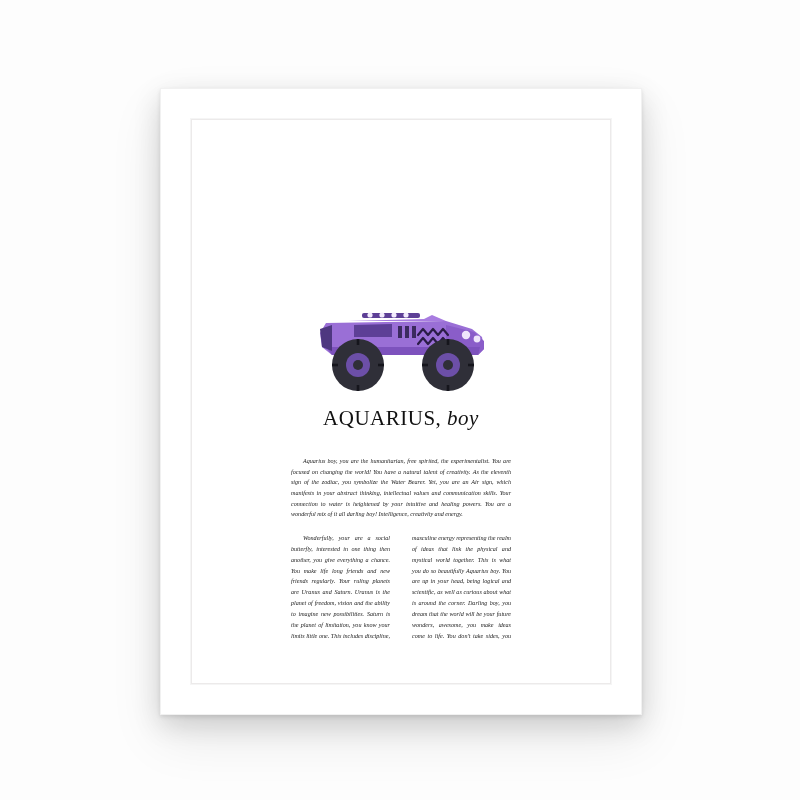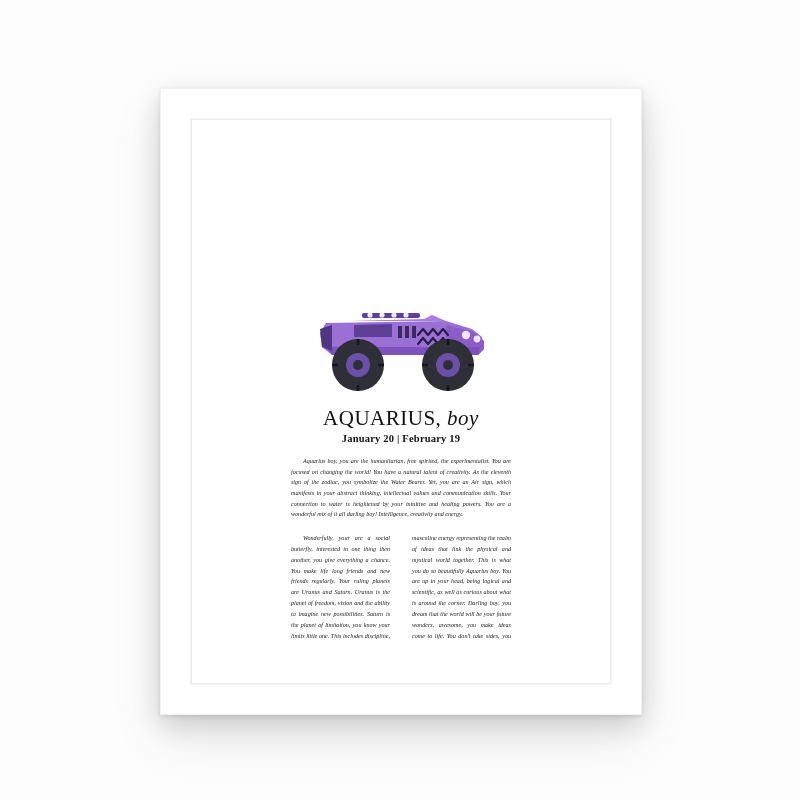--- a/index.html
+++ b/index.html
@@ -188,21 +188,20 @@
               <line x1="172" y1="80" x2="178" y2="80"></line>
             </g>
           </svg>
         </div>
 
         <div class="titleblock">
           <div class="title">
             <span class="sign">AQUARIUS,</span>
             <span class="gender">boy</span>
           </div>
-          <div class="dates">January 20 | February 19</div>
         </div>
 
         <div class="intro">Aquarius boy, you are the humanitarian, free spirited, the experimentalist. You are focused on changing the world! You have a natural talent of creativity. As the eleventh sign of the zodiac, you symbolize the Water Bearer. Yet, you are an Air sign, which manifests in your abstract thinking, intellectual values and communication skills. Your connection to water is heightened by your intuitive and healing powers. You are a wonderful mix of it all darling boy! Intelligence, creativity and energy.</div>
 
         <div class="columns">
           <div class="col first">Wonderfully, your are a social butterfly, interested in one thing then another, you give everything a chance. You make life long friends and new friends regularly. Your ruling planets are Uranus and Saturn. Uranus is the planet of freedom, vision and the ability to imagine new possibilities. Saturn is the planet of limitation, you know your limits little one. This includes discipline, punctuality, and the conservation of material resources. Your element is Air, it is the masculine energy representing</div>
           <div class="col last">masculine energy representing the realm of ideas that link the physical and mystical world together. This is what you do so beautifully Aquarius boy. You are up in your head, being logical and scientific, as well as curious about what is around the corner. Darling boy, you dream that the world will be your future wonders, awesome, you make ideas come to life. You don't take sides, you are the peace keeper. Your closest friends will most likely be Libra, Gemini, Sagittarius and Aries.</div>
         </div>
 
       </div>

